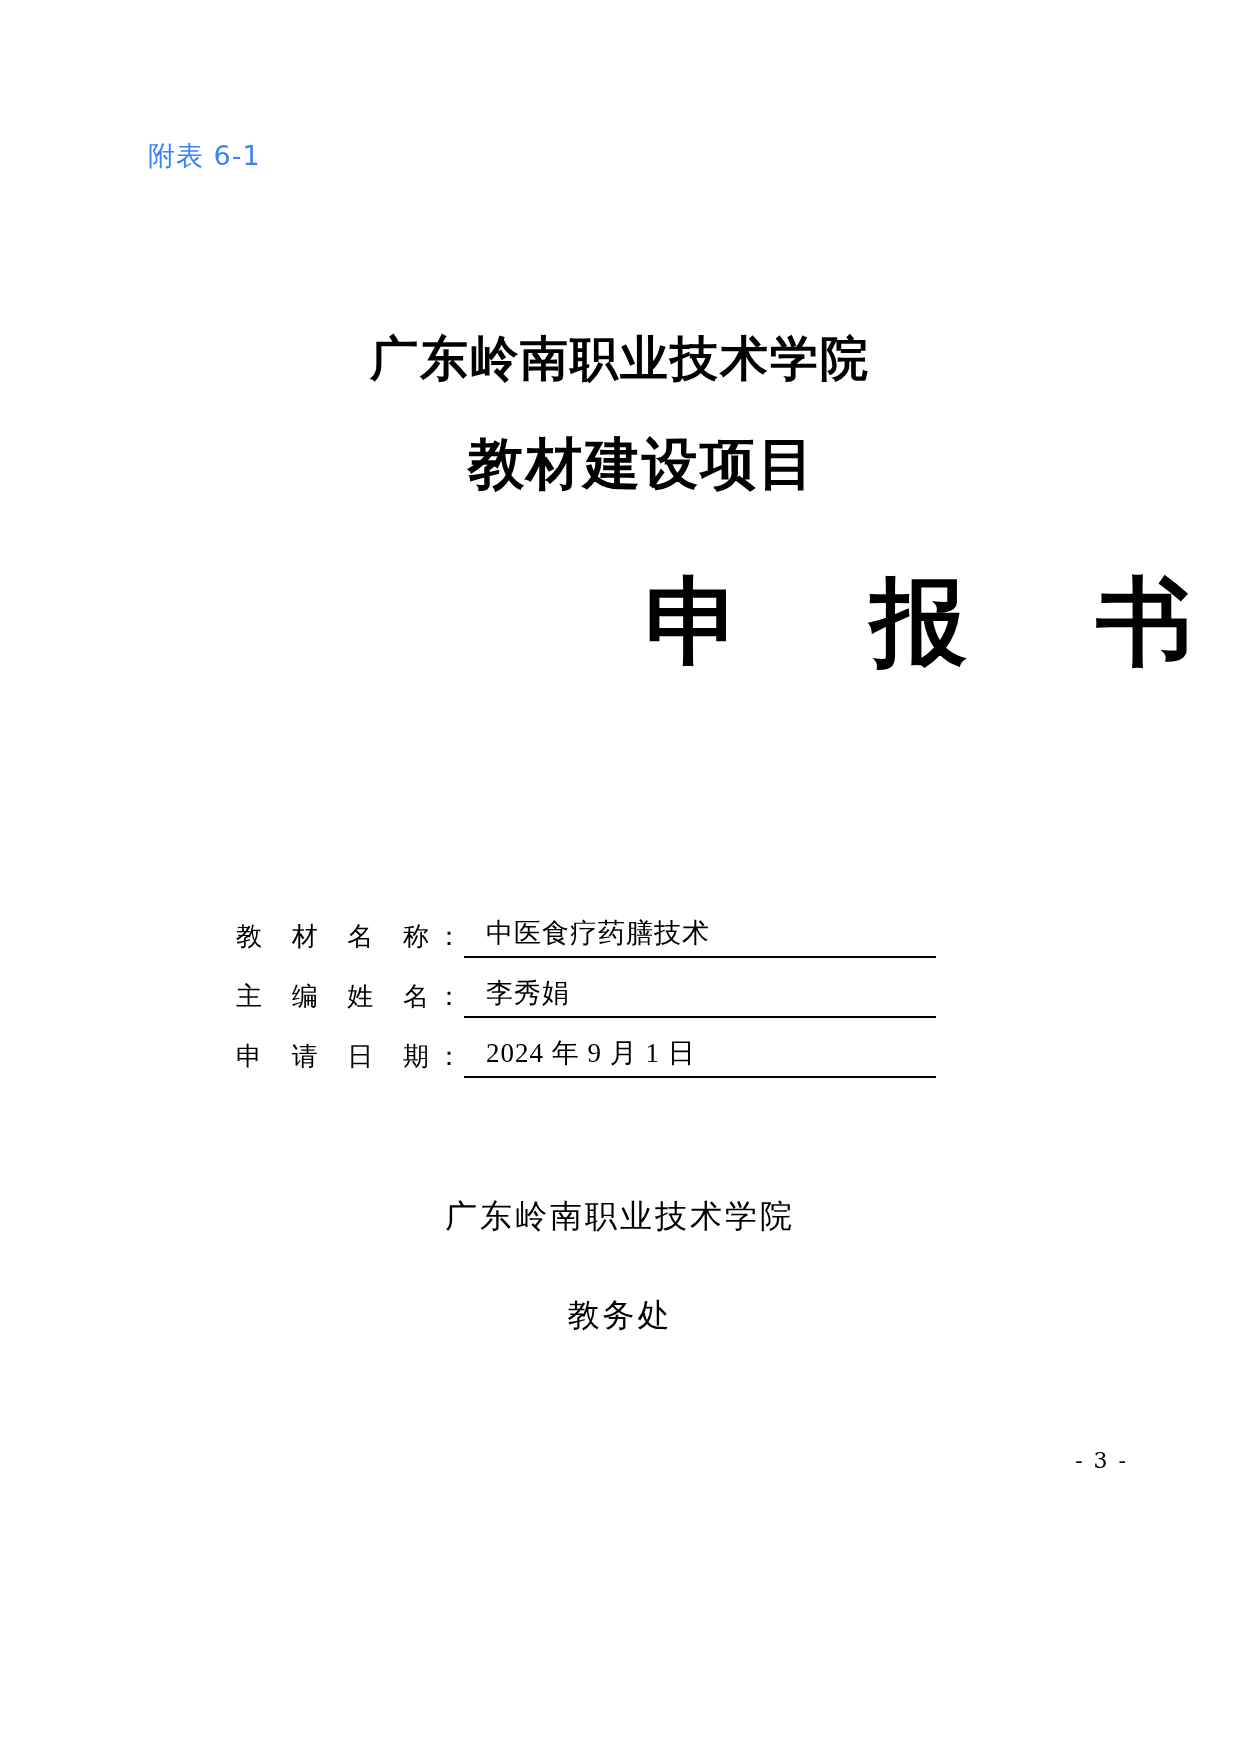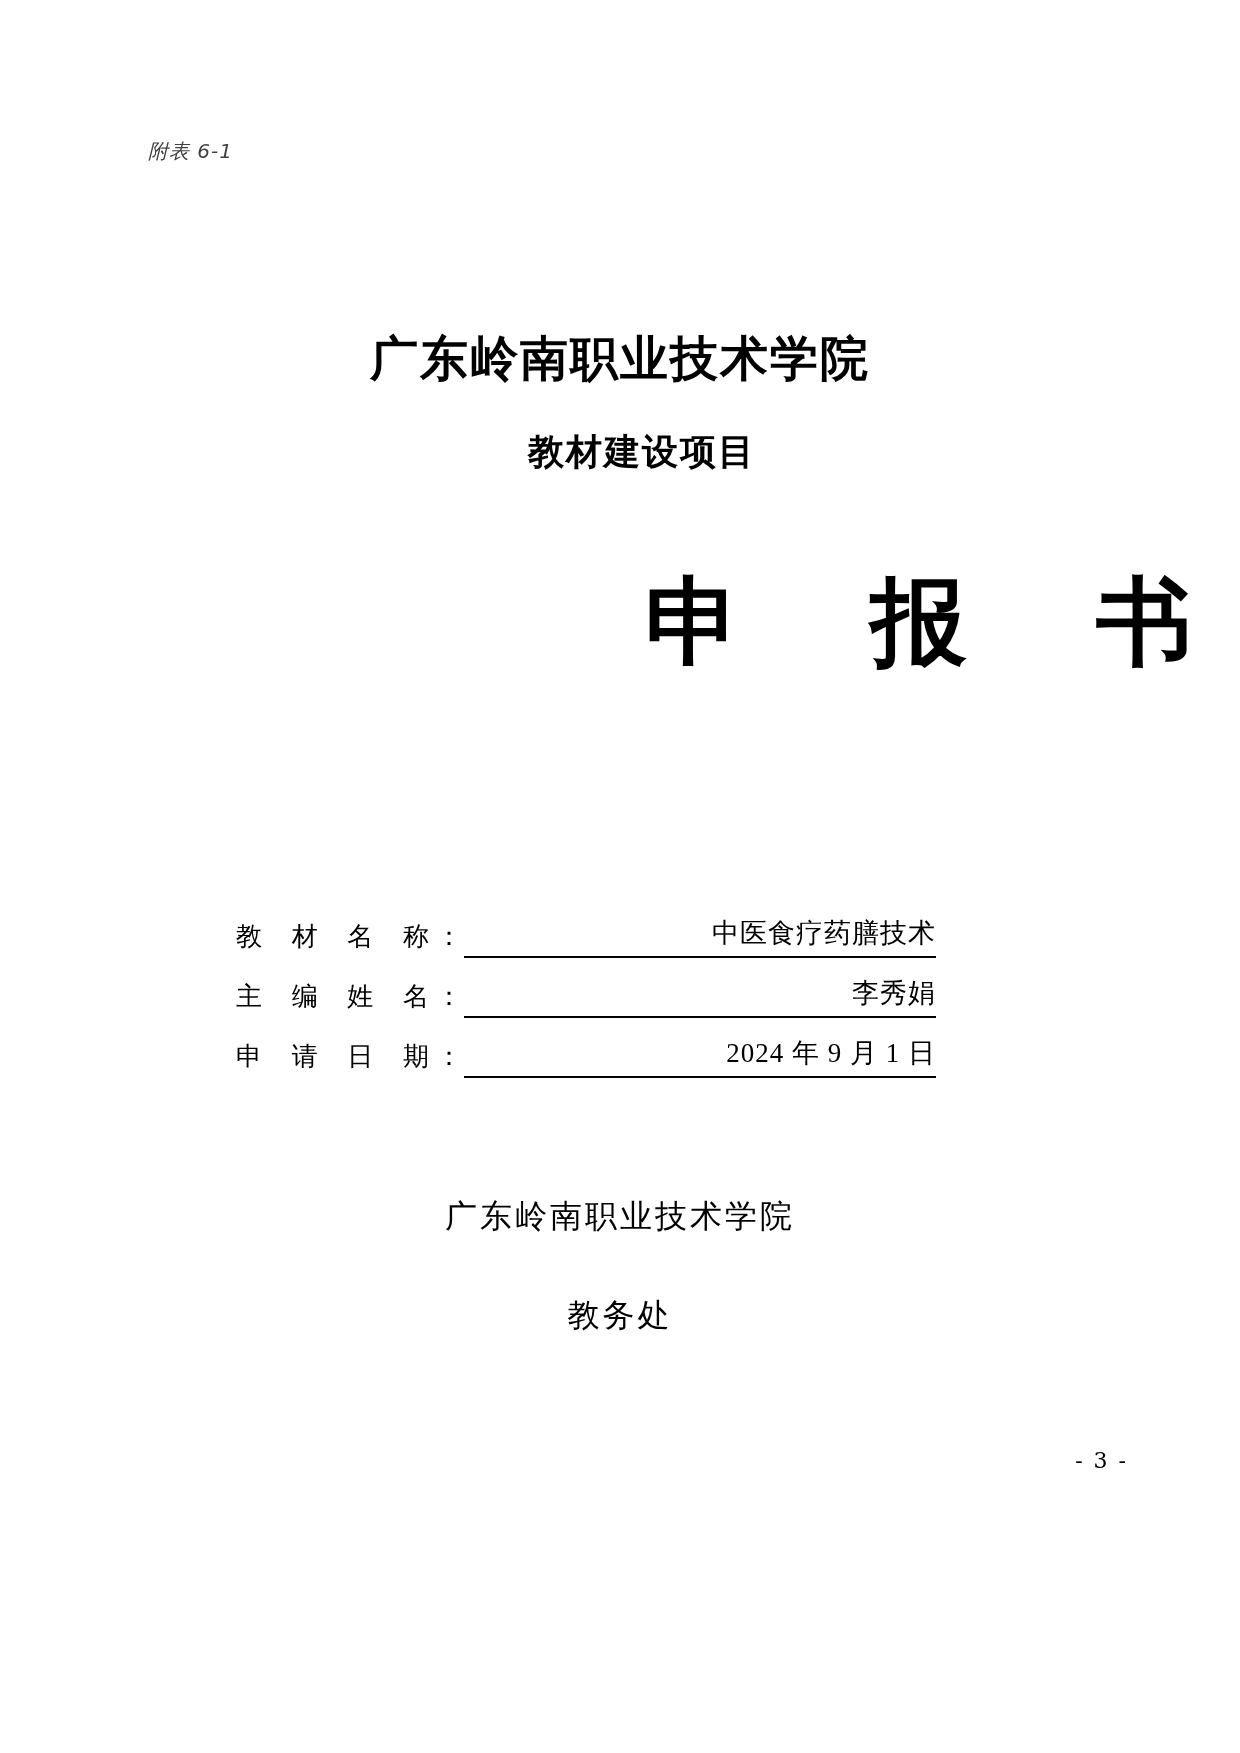--- a/index.html
+++ b/index.html
@@ -19,43 +19,42 @@
     position: relative;
     width: 1240px;
     height: 1753px;
     box-sizing: border-box;
   }
   .form-code {
     position: absolute;
     left: 148px;
     top: 138px;
     font-family: "DejaVu Sans", sans-serif;
-    font-size: 20px;
+    font-size: 27px;
     letter-spacing: 1px;
-    color: #404040;
-    font-style: italic;
+    color: #3b82f6;
   }
   .title-block {
     position: absolute;
     left: 0;
     top: 330px;
     width: 1240px;
     text-align: center;
   }
   .title-line1 {
     font-family: "DejaVu Sans", sans-serif;
     font-weight: bold;
     font-size: 48px;
     letter-spacing: 2px;
     line-height: 1.2;
   }
   .title-line2 {
     font-family: "DejaVu Sans", sans-serif;
     font-weight: bold;
-    font-size: 36px;
+    font-size: 56px;
     letter-spacing: 2px;
     margin-top: 42px;
     line-height: 1.2;
     margin-left: 44px;
   }
   .title-main {
     position: absolute;
     left: 0;
     top: 565px;
     width: 1240px;
@@ -65,21 +64,20 @@
     font-size: 96px;
     letter-spacing: 48px;
     text-indent: 48px;
     line-height: 1.2;
   }
   .fields {
     position: absolute;
     left: 236px;
     top: 900px;
     width: 700px;
-    text-align: right;
   }
   .field-row {
     display: flex;
     align-items: flex-end;
     height: 58px;
     margin-bottom: 2px;
   }
   .field-label {
     font-family: "DejaVu Sans Mono", "Liberation Serif", serif;
     font-size: 26px;

